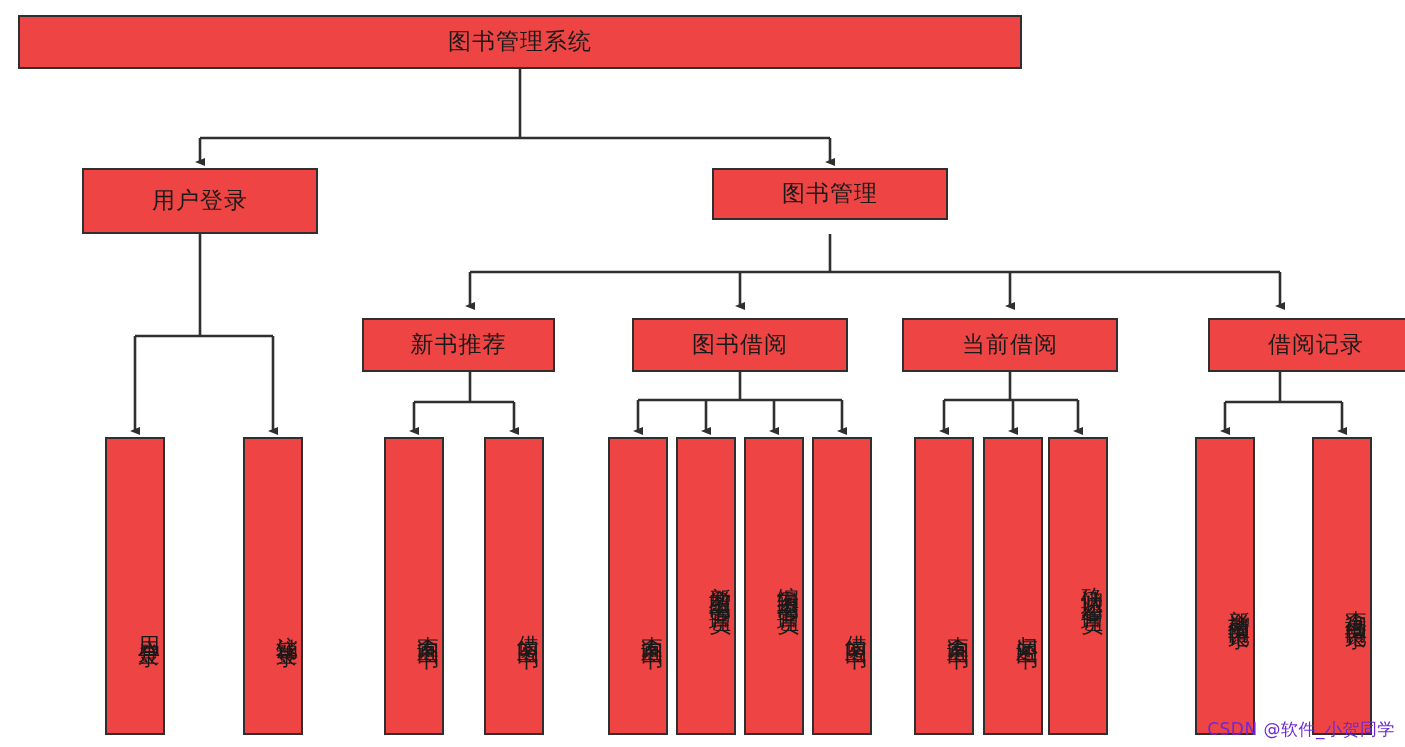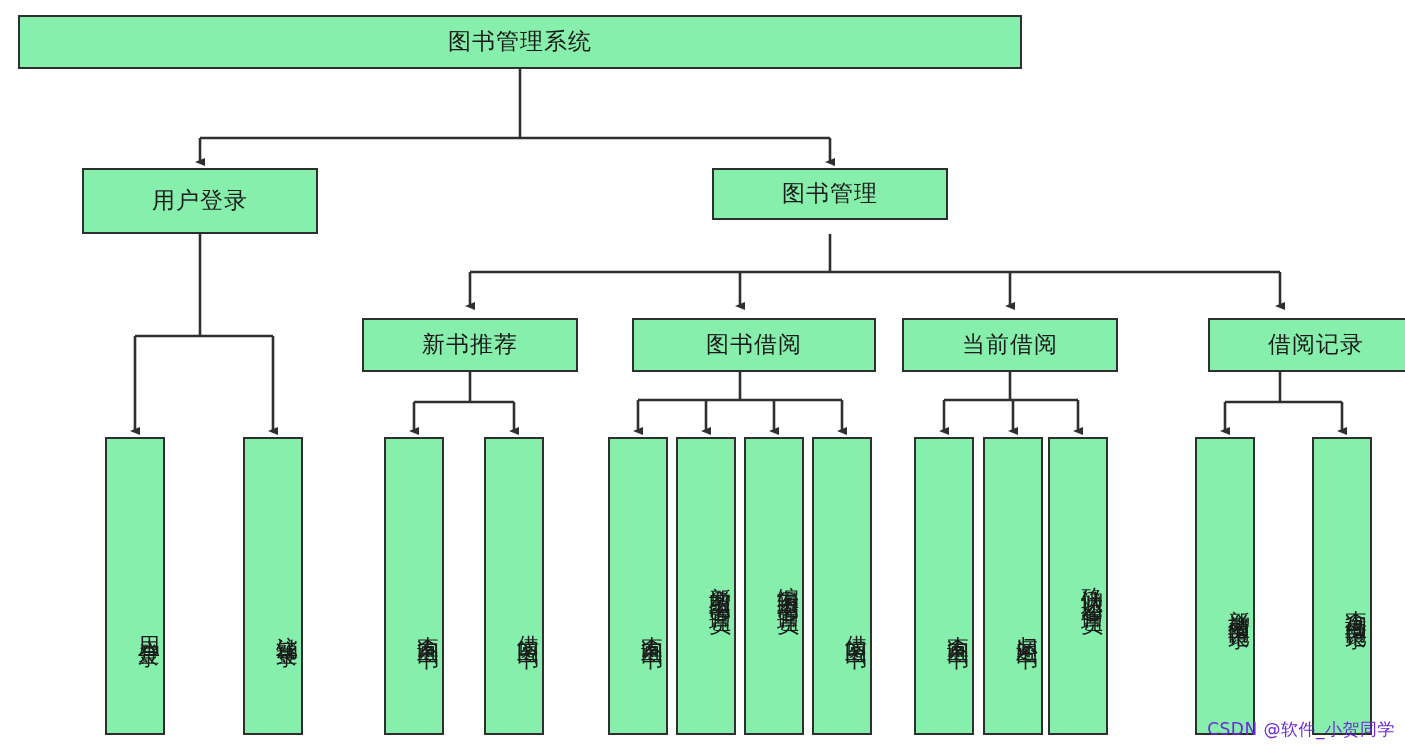--- a/index.html
+++ b/index.html
@@ -14,21 +14,21 @@
     position: relative;
     width: 1405px;
     height: 747px;
     background: #ffffff;
     overflow: hidden;
   }
   .node {
     position: absolute;
     box-sizing: border-box;
     border: 2px solid #2f2f2f;
-    background: #86efac;
+    background: #ef4444;
     display: flex;
     align-items: center;
     justify-content: center;
     color: #1a1a1a;
   }
   .node.horiz {
     font-size: 23px;
     letter-spacing: 1px;
     line-height: 1.2;
   }
@@ -119,24 +119,24 @@
     <span>图书管理系统</span>
   </div>
 
   <div class="node horiz" style="left:82px; top:168px; width:236px; height:66px;">
     <span>用户登录</span>
   </div>
   <div class="node horiz" style="left:712px; top:168px; width:236px; height:52px;">
     <span>图书管理</span>
   </div>
 
-  <div class="node horiz" style="left:362px; top:318px; width:216px; height:54px;">
+  <div class="node horiz" style="left:362px; top:318px; width:193px; height:54px;">
     <span>新书推荐</span>
   </div>
-  <div class="node horiz" style="left:632px; top:318px; width:244px; height:54px;">
+  <div class="node horiz" style="left:632px; top:318px; width:216px; height:54px;">
     <span>图书借阅</span>
   </div>
   <div class="node horiz" style="left:902px; top:318px; width:216px; height:54px;">
     <span>当前借阅</span>
   </div>
   <div class="node horiz" style="left:1208px; top:318px; width:216px; height:54px;">
     <span>借阅记录</span>
   </div>
 
   <div class="node vert" style="left:105px; top:437px; width:60px; height:298px; padding-top:86px;">

